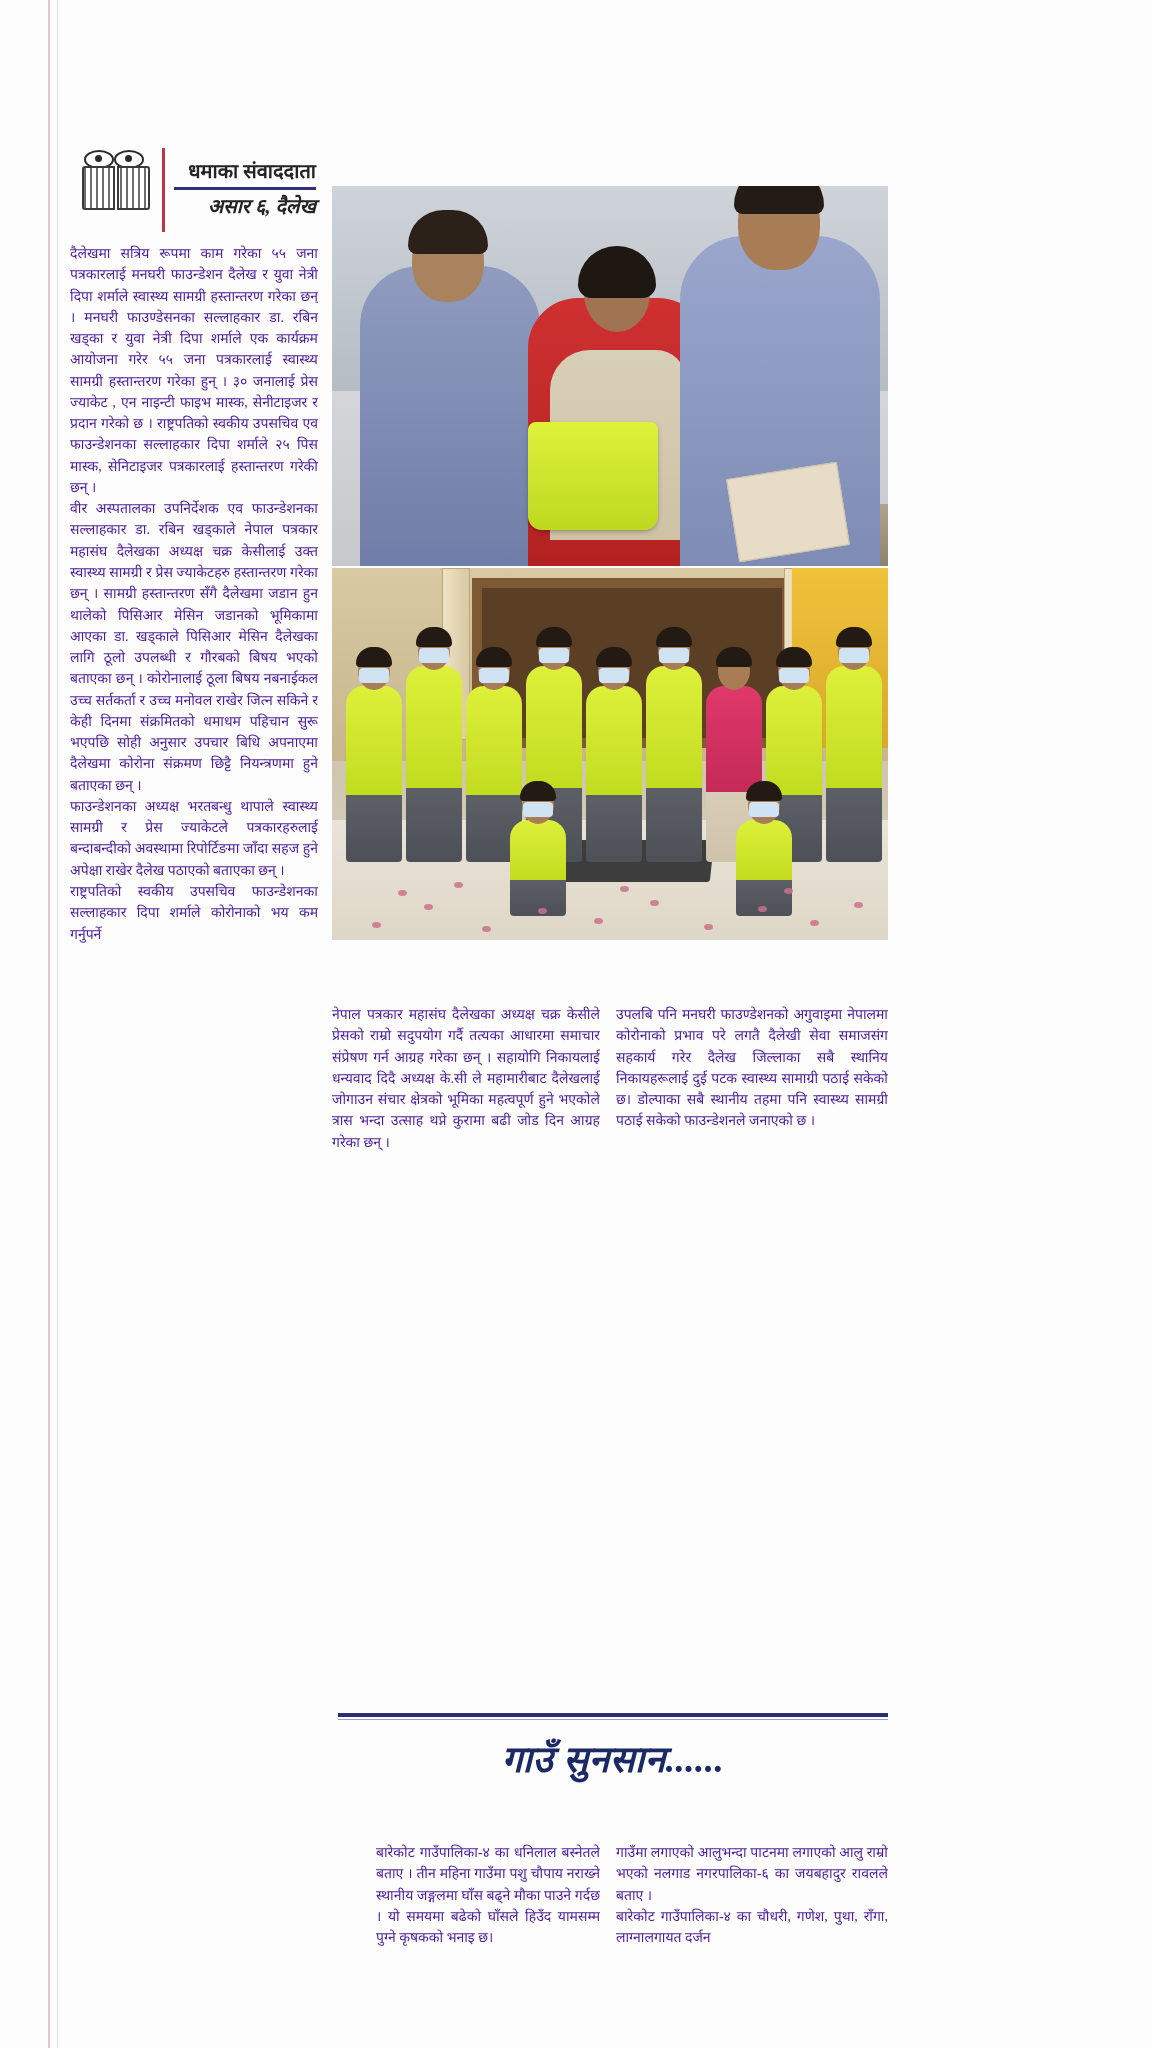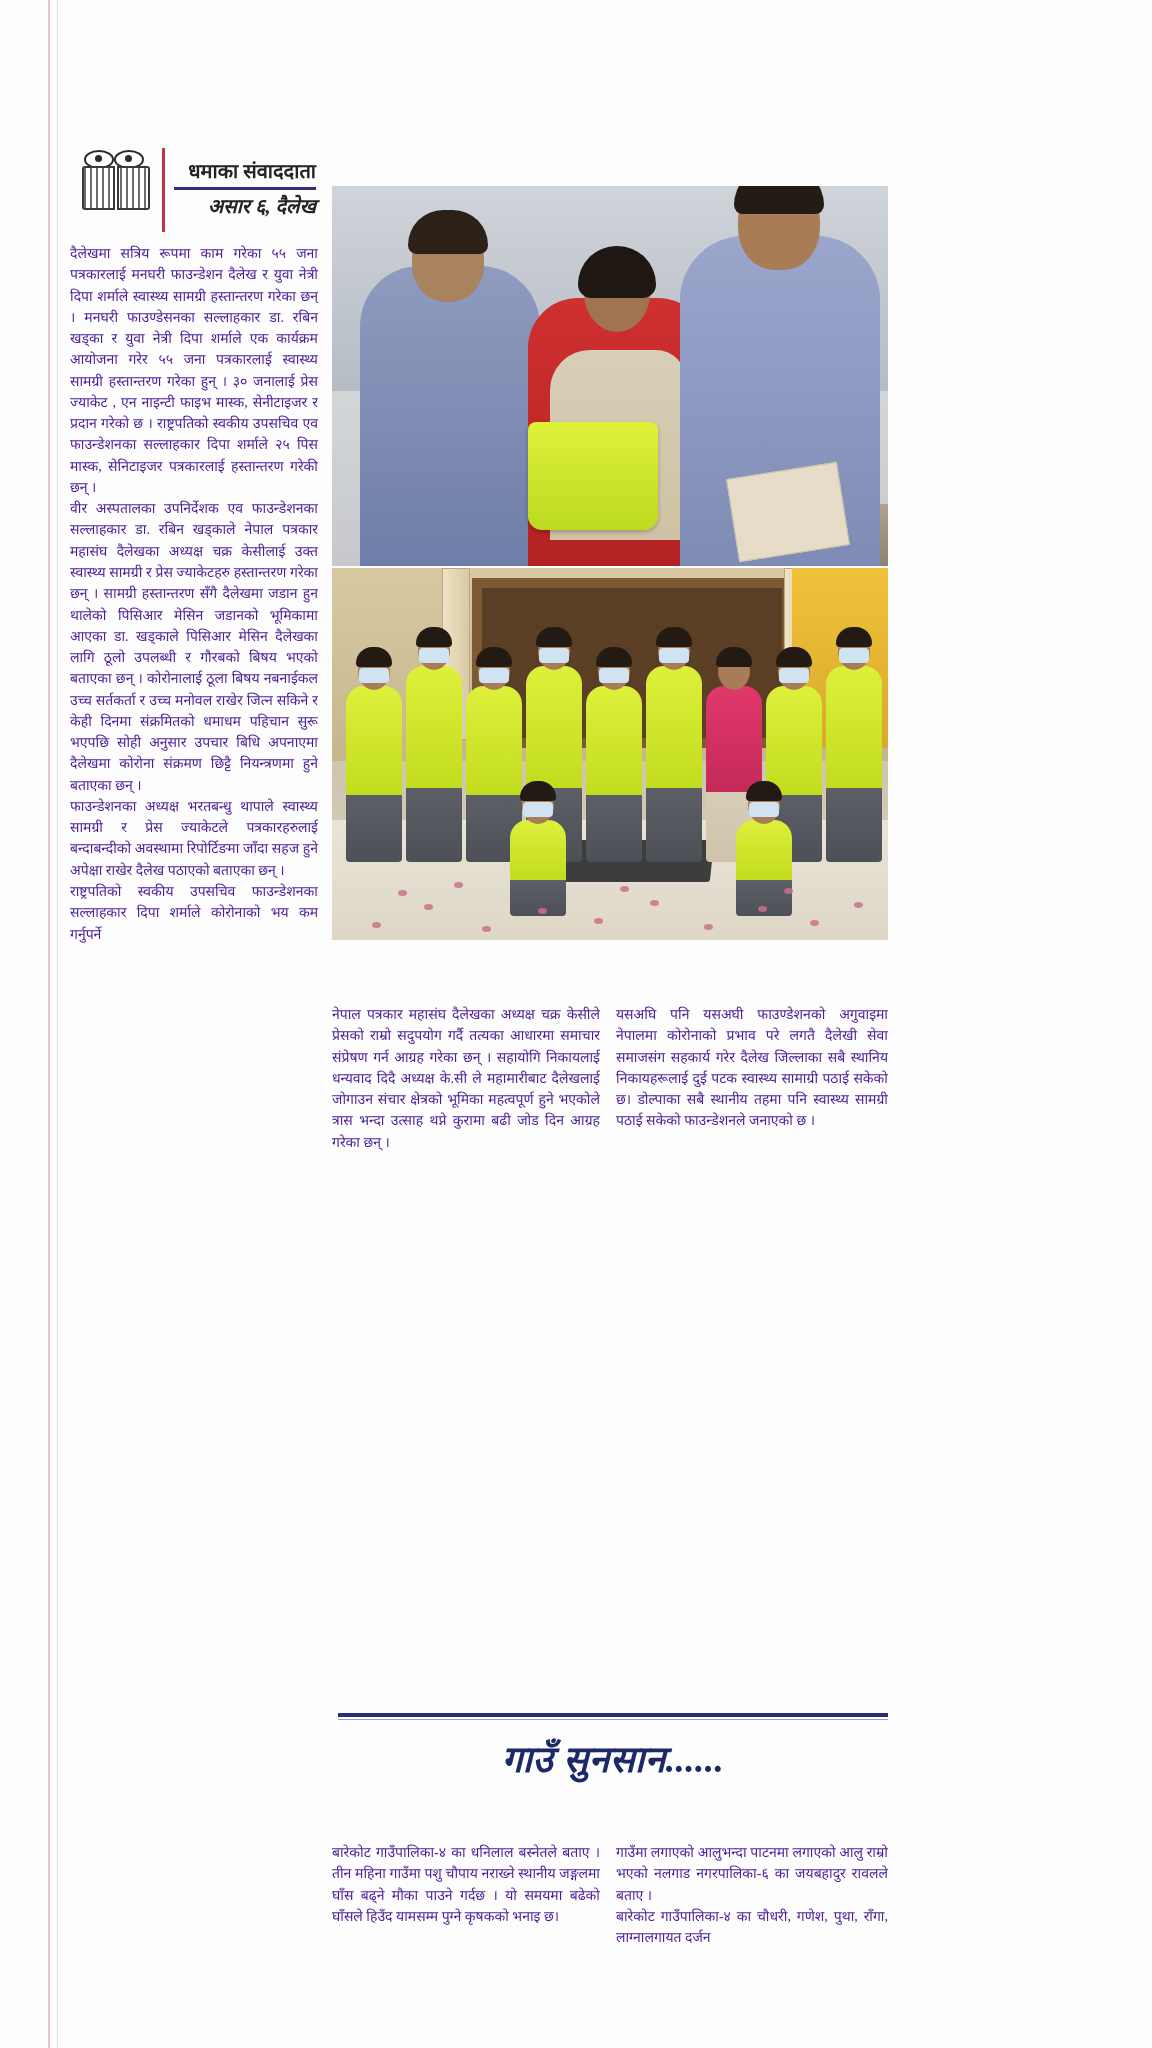--- a/index.html
+++ b/index.html
@@ -513,28 +513,28 @@
       <i style="left:452px; bottom:46px;"></i>
         <i style="left:122px; bottom:52px;"></i>
     </div>
   </div>
 
   <div class="lower-mid col-text">
     <div style="white-space: pre-line;">नेपाल पत्रकार महासंघ दैलेखका अध्यक्ष चक्र केसीले प्रेसको राम्रो सदुपयोग गर्दै तत्यका आधारमा समाचार संप्रेषण गर्न आग्रह गरेका छन् । सहायोगि निकायलाई धन्यवाद दिदै अध्यक्ष के.सी ले महामारीबाट दैलेखलाई जोगाउन संचार क्षेत्रको भूमिका महत्वपूर्ण हुने भएकोले त्रास भन्दा उत्साह थप्ने कुरामा बढी जोड दिन आग्रह गरेका छन् ।</div>
   </div>
 
   <div class="lower-right col-text">
-    <div style="white-space: pre-line;">यसअघि पनि यसअघी फाउण्डेशनको अगुवाइमा नेपालमा कोरोनाको प्रभाव परे लगतै दैलेखी सेवा समाजसंग सहकार्य गरेर दैलेख जिल्लाका सबै स्थानिय निकायहरूलाई दुई पटक स्वास्थ्य सामाग्री पठाई सकेको छ। डोल्पाका सबै स्थानीय तहमा पनि स्वास्थ्य सामग्री पठाई सकेको फाउन्डेशनले जनाएको छ ।</div>
+    <div style="white-space: pre-line;">उपलबि पनि मनघरी फाउण्डेशनको अगुवाइमा नेपालमा कोरोनाको प्रभाव परे लगतै दैलेखी सेवा समाजसंग सहकार्य गरेर दैलेख जिल्लाका सबै स्थानिय निकायहरूलाई दुई पटक स्वास्थ्य सामाग्री पठाई सकेको छ। डोल्पाका सबै स्थानीय तहमा पनि स्वास्थ्य सामग्री पठाई सकेको फाउन्डेशनले जनाएको छ ।</div>
   </div>
 
   <div class="sep-rule"></div>
   <div class="sub-headline">गाउँ सुनसान......</div>
 
   <div class="bottom-mid col-text">
-    <div style="white-space: pre-line;">बारेकोट गाउँपालिका-४ का धनिलाल बस्नेतले बताए । तीन महिना गाउँमा पशु चौपाय नराख्ने स्थानीय जङ्गलमा घाँस बढ्ने मौका पाउने गर्दछ । यो समयमा बढेको घाँसले हिउँद यामसम्म पुग्ने कृषकको भनाइ छ।</div>
+    <div style="white-space: pre-line; margin-left: 44px;">बारेकोट गाउँपालिका-४ का धनिलाल बस्नेतले बताए । तीन महिना गाउँमा पशु चौपाय नराख्ने स्थानीय जङ्गलमा घाँस बढ्ने मौका पाउने गर्दछ । यो समयमा बढेको घाँसले हिउँद यामसम्म पुग्ने कृषकको भनाइ छ।</div>
   </div>
 
   <div class="bottom-right col-text">
     <div style="white-space: pre-line;">गाउँमा लगाएको आलुभन्दा पाटनमा लगाएको आलु राम्रो भएको नलगाड नगरपालिका-६ का जयबहादुर रावलले बताए ।
 बारेकोट गाउँपालिका-४ का चौधरी, गणेश, पुथा, राँगा, लाग्नालगायत दर्जन</div>
   </div>
 
 </div>
 
 </body></html>

